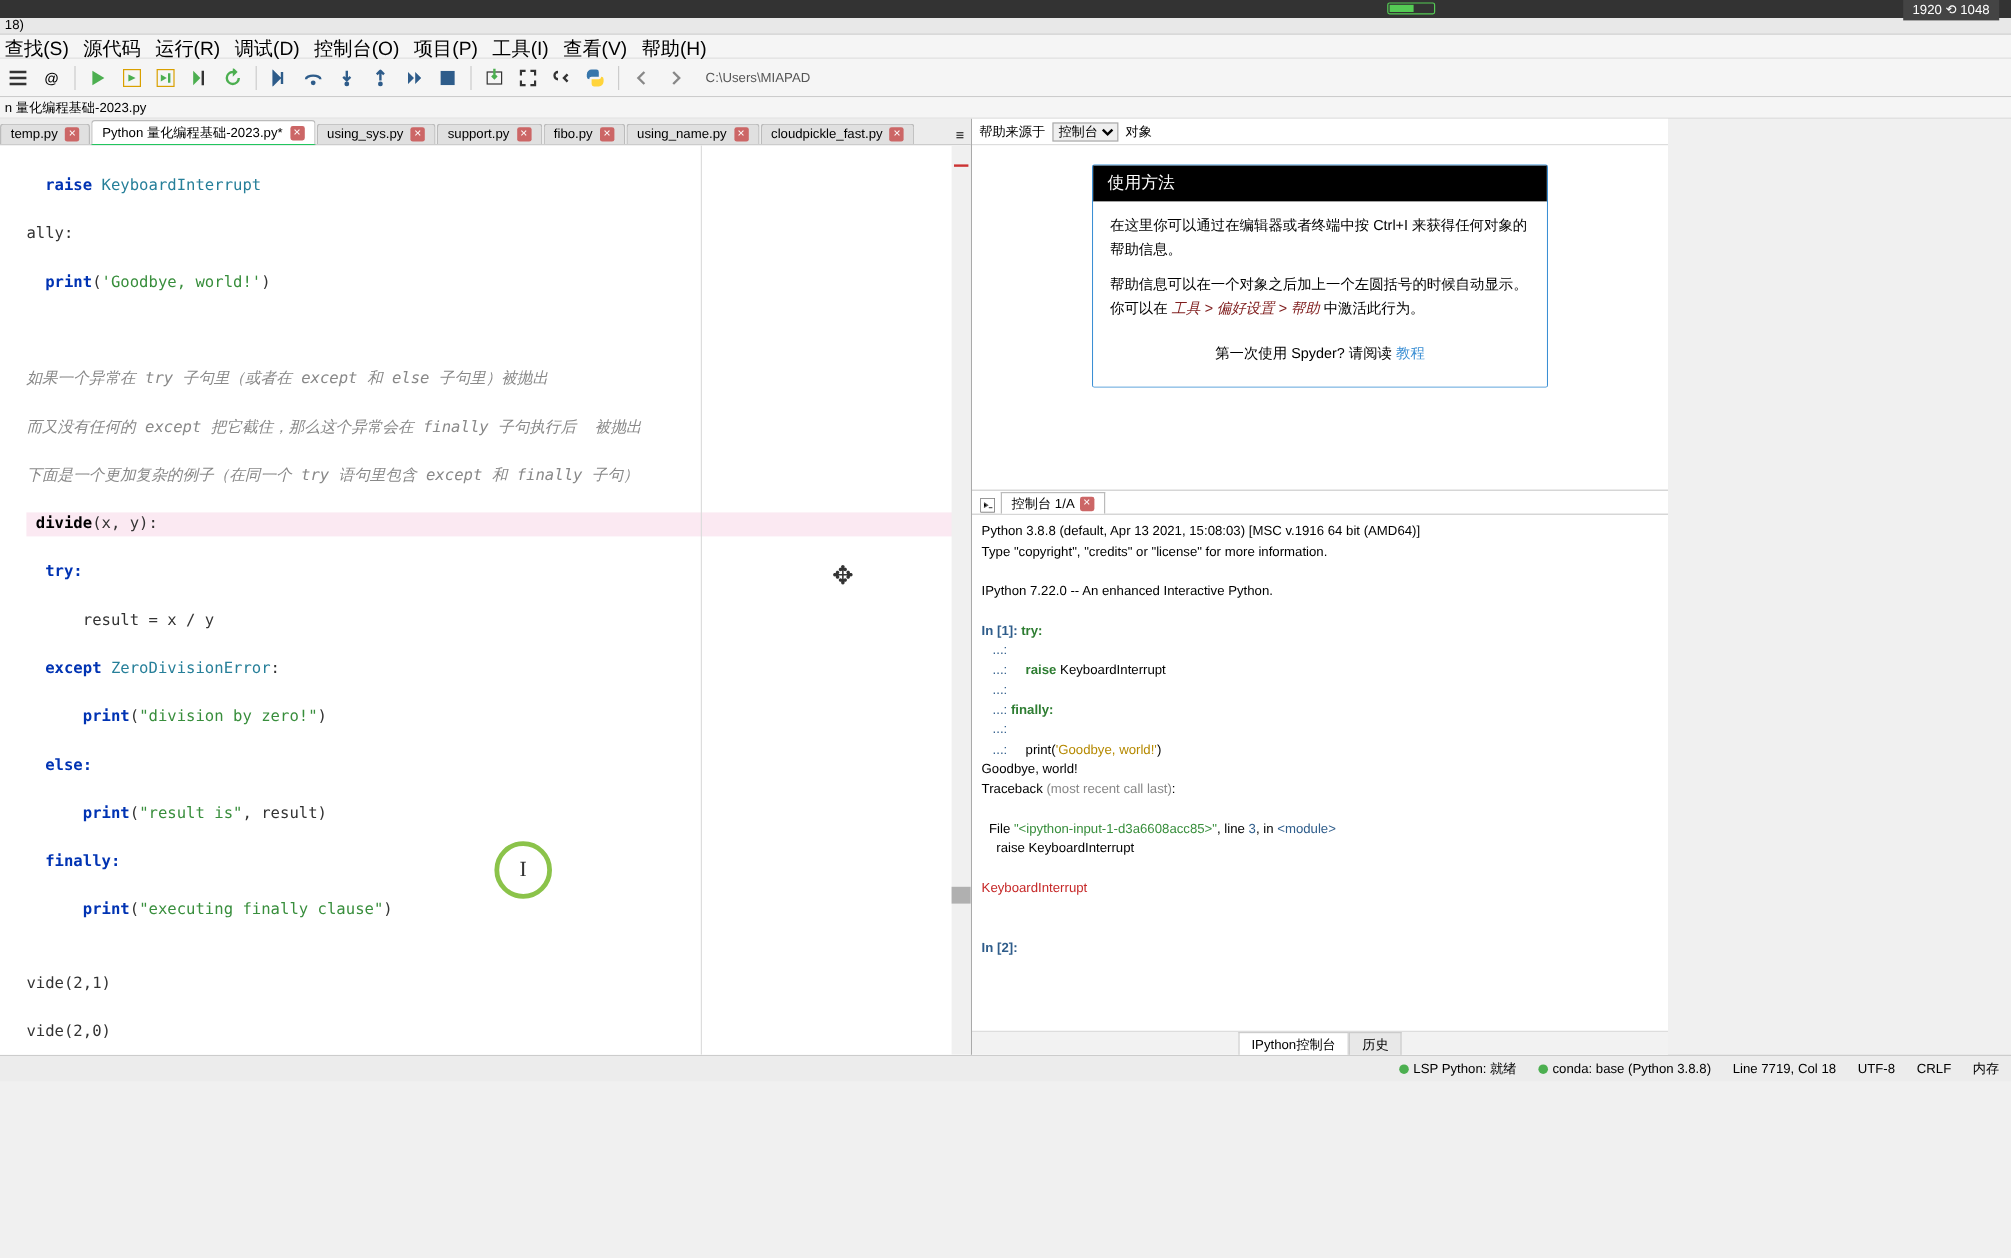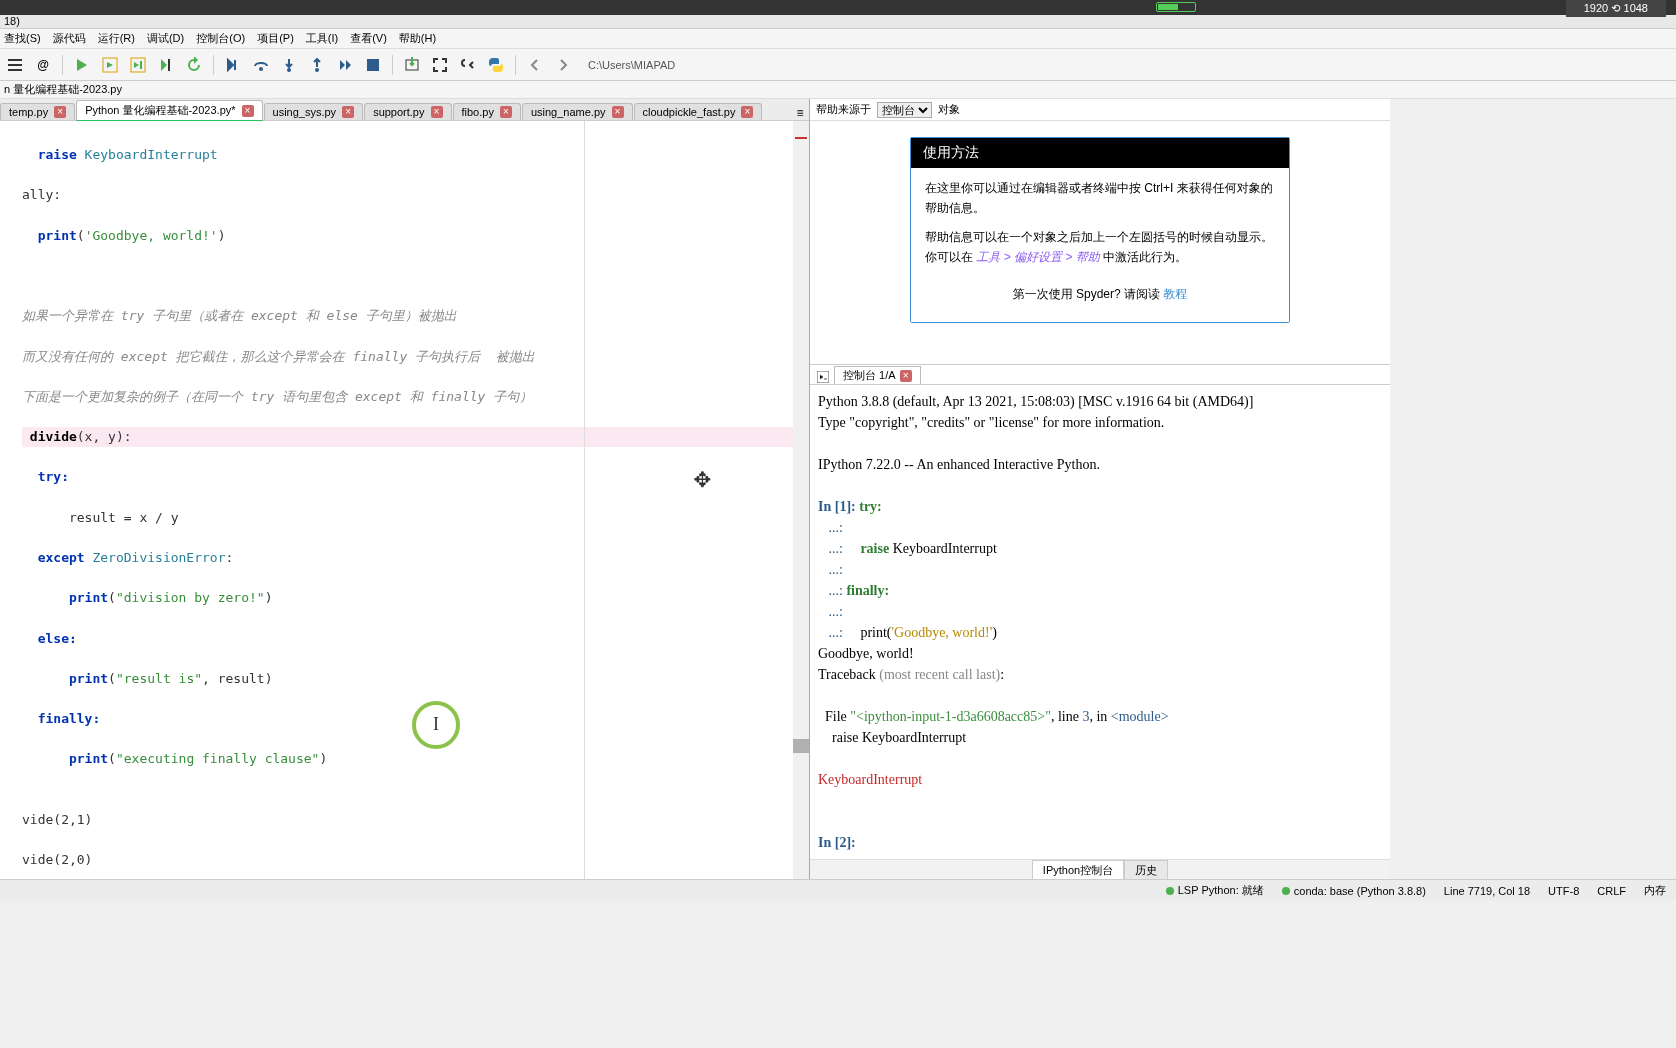--- a/index.html
+++ b/index.html
@@ -35,37 +35,37 @@
   bottom: 1px;
   width: 20px;
   background: #5c5;
 }
 .resolution-badge {
   position: absolute;
   right: 10px;
   top: 0;
   background: #444;
   color: #fff;
-  padding: 2px 18px;
+  padding: 2px 8px;
   font-size: 11px;
 }
 .title-bar {
   background: #e8e8e8;
   height: 14px;
   padding: 0 4px;
   font-size: 11px;
   border-bottom: 1px solid #ccc;
 }
 .menu-bar {
   background: #f5f5f5;
   height: 20px;
   display: flex;
   gap: 12px;
   padding: 2px 4px;
-  font-size: 11px;
+  font-size: 16px;
   border-bottom: 1px solid #ddd;
 }
 .menu-bar span { cursor: pointer; }
 .toolbar {
   background: #f5f5f5;
   height: 32px;
   display: flex;
   align-items: center;
   gap: 6px;
   padding: 2px 4px;
@@ -254,21 +254,21 @@
   padding: 6px 12px;
   font-size: 14px;
 }
 .help-card-body {
   padding: 10px 14px;
   font-size: 12px;
   line-height: 1.7;
   background: #fff;
 }
 .help-card-body p { margin-bottom: 8px; }
-.help-card-body em { font-style: italic; color: #8b5cf6; }
+.help-card-body em { font-style: italic; color: #7f1d1d; }
 .help-card-footer {
   text-align: center;
   padding: 8px;
   font-size: 12px;
 }
 .help-card-footer a { color: #3b8fd4; text-decoration: none; }
 .help-tabs {
   display: flex;
   justify-content: center;
   gap: 0;
@@ -311,22 +311,22 @@
 }
 .cicon {
   width: 14px;
   height: 14px;
   display: inline-flex;
   align-items: center;
   justify-content: center;
 }
 .console-body {
   flex: 1;
-  font-family: Liberation Serif, serif;
-  font-size: 14px;
+  font-family: Liberation Sans, sans-serif;
+  font-size: 11px;
   line-height: 1.5;
   padding: 6px 8px;
   white-space: pre-wrap;
 }
 .console-body .prompt-in { color: #2e5c8a; font-weight: bold; }
 .console-body .prompt-num { color: #2e5c8a; font-weight: bold; }
 .console-body .cont { color: #2e5c8a; }
 .console-body .ckw { color: #2e7d32; font-weight: bold; }
 .console-body .cstr { color: #b58900; }
 .console-body .cerr { color: #c62828; }

